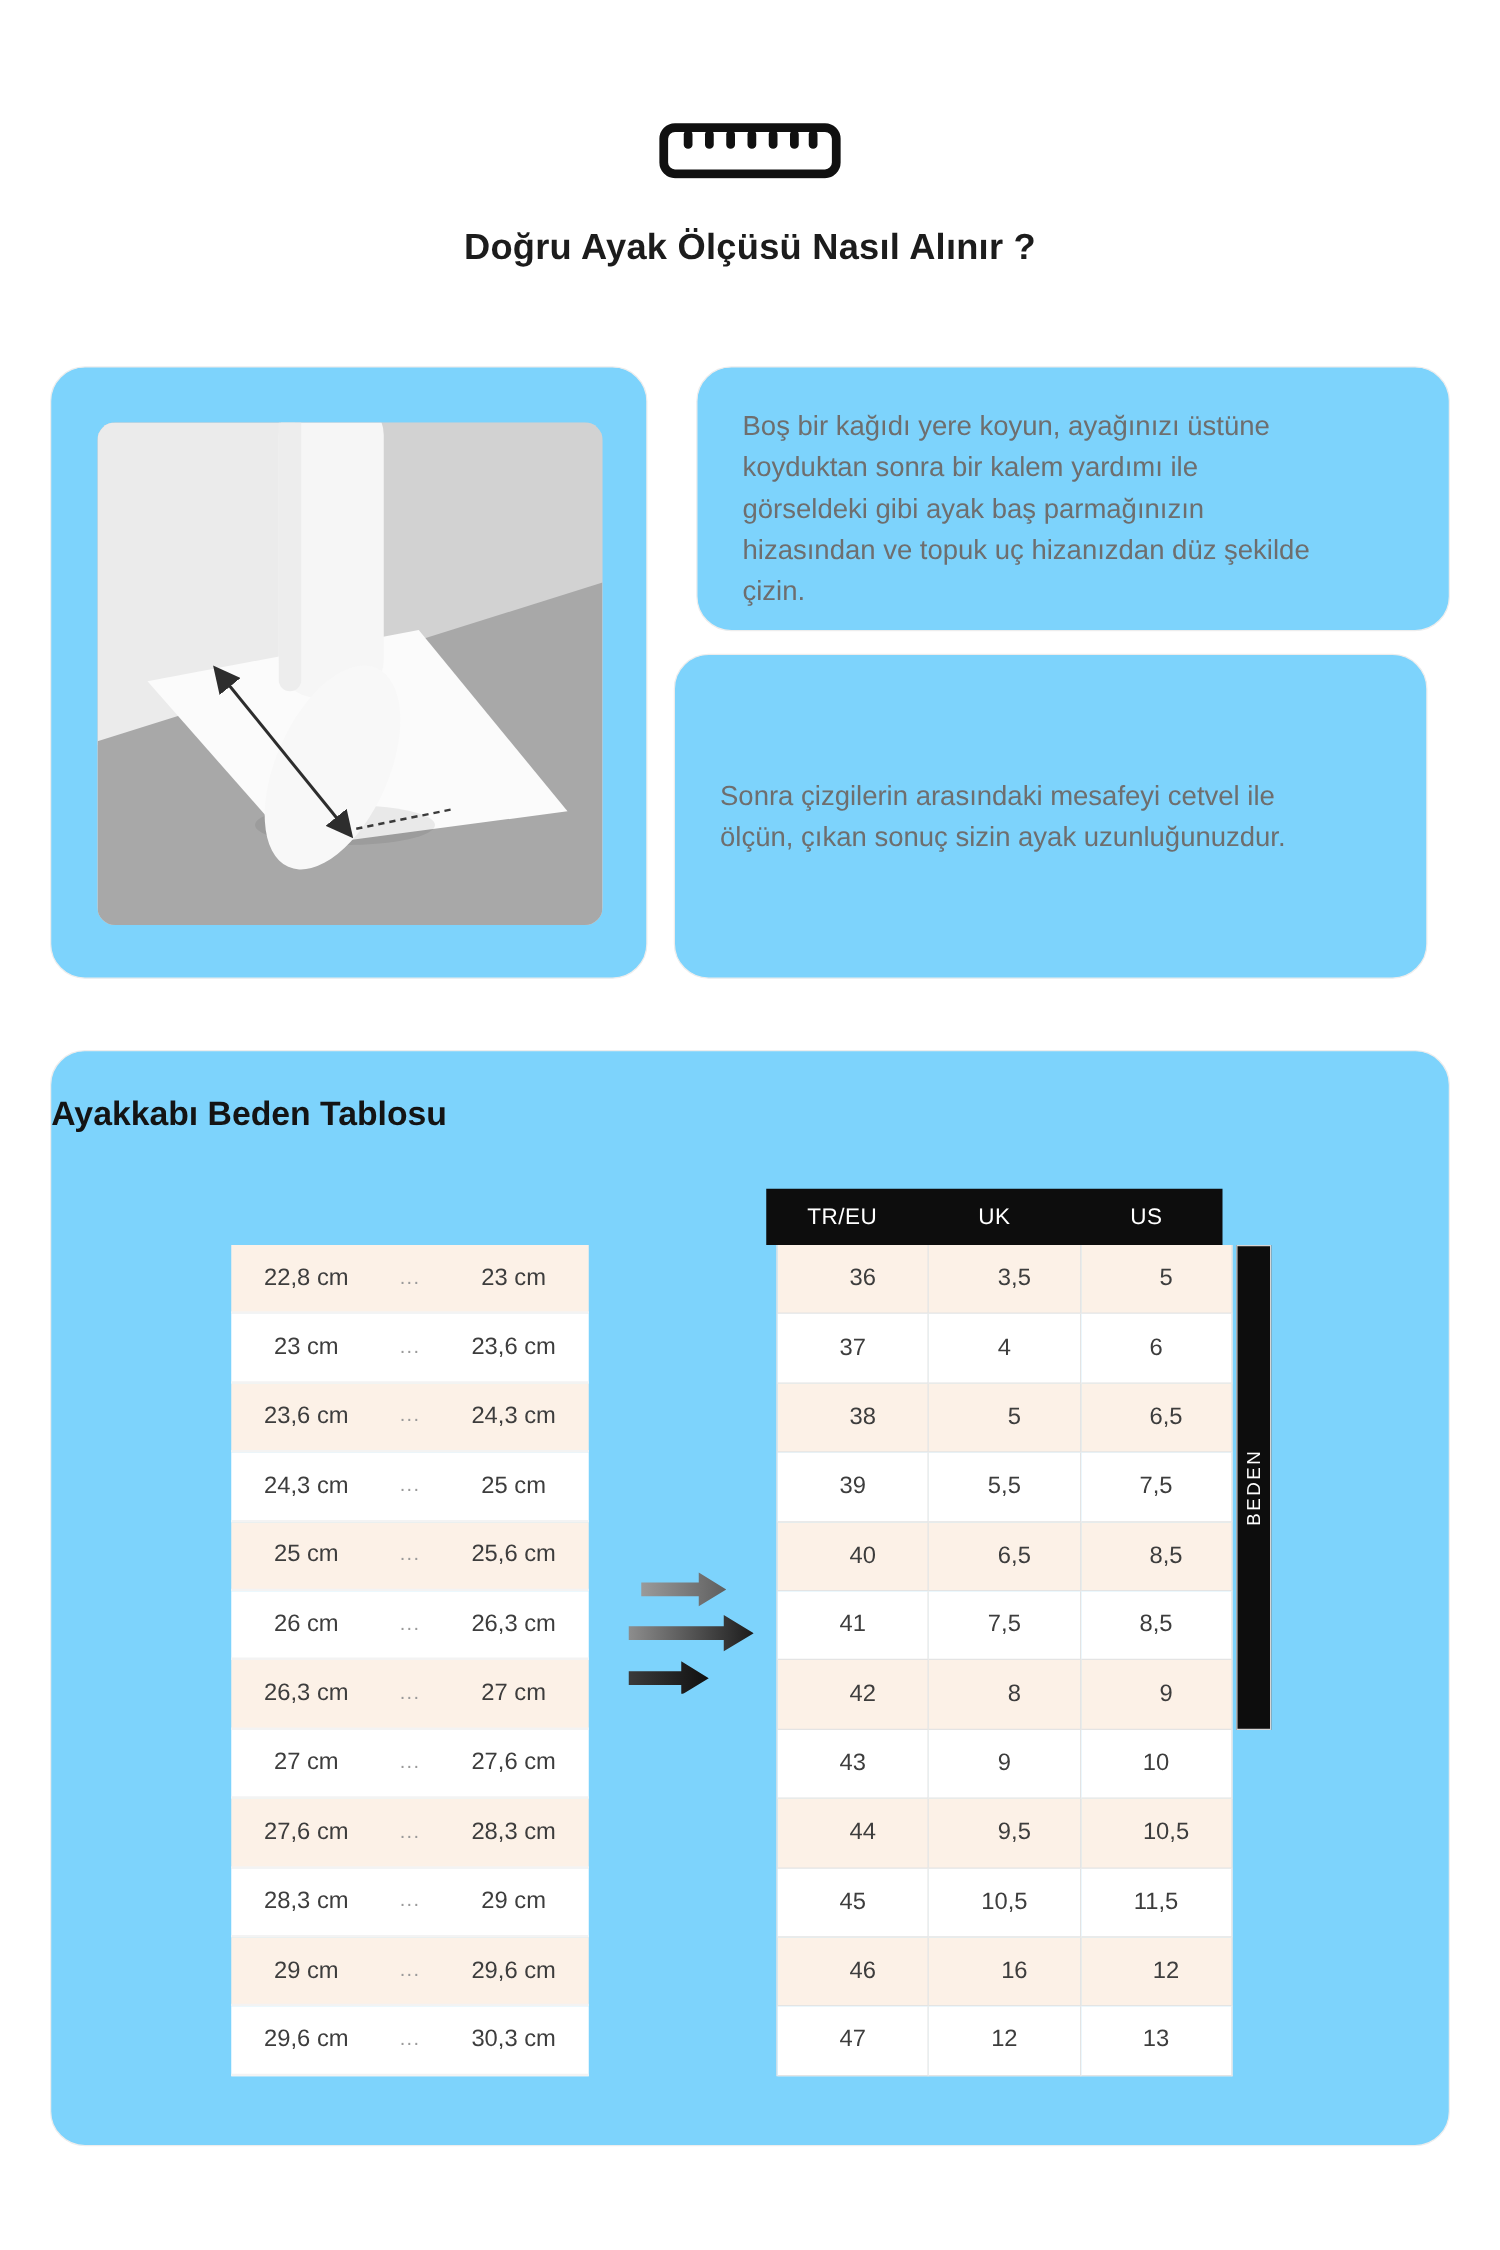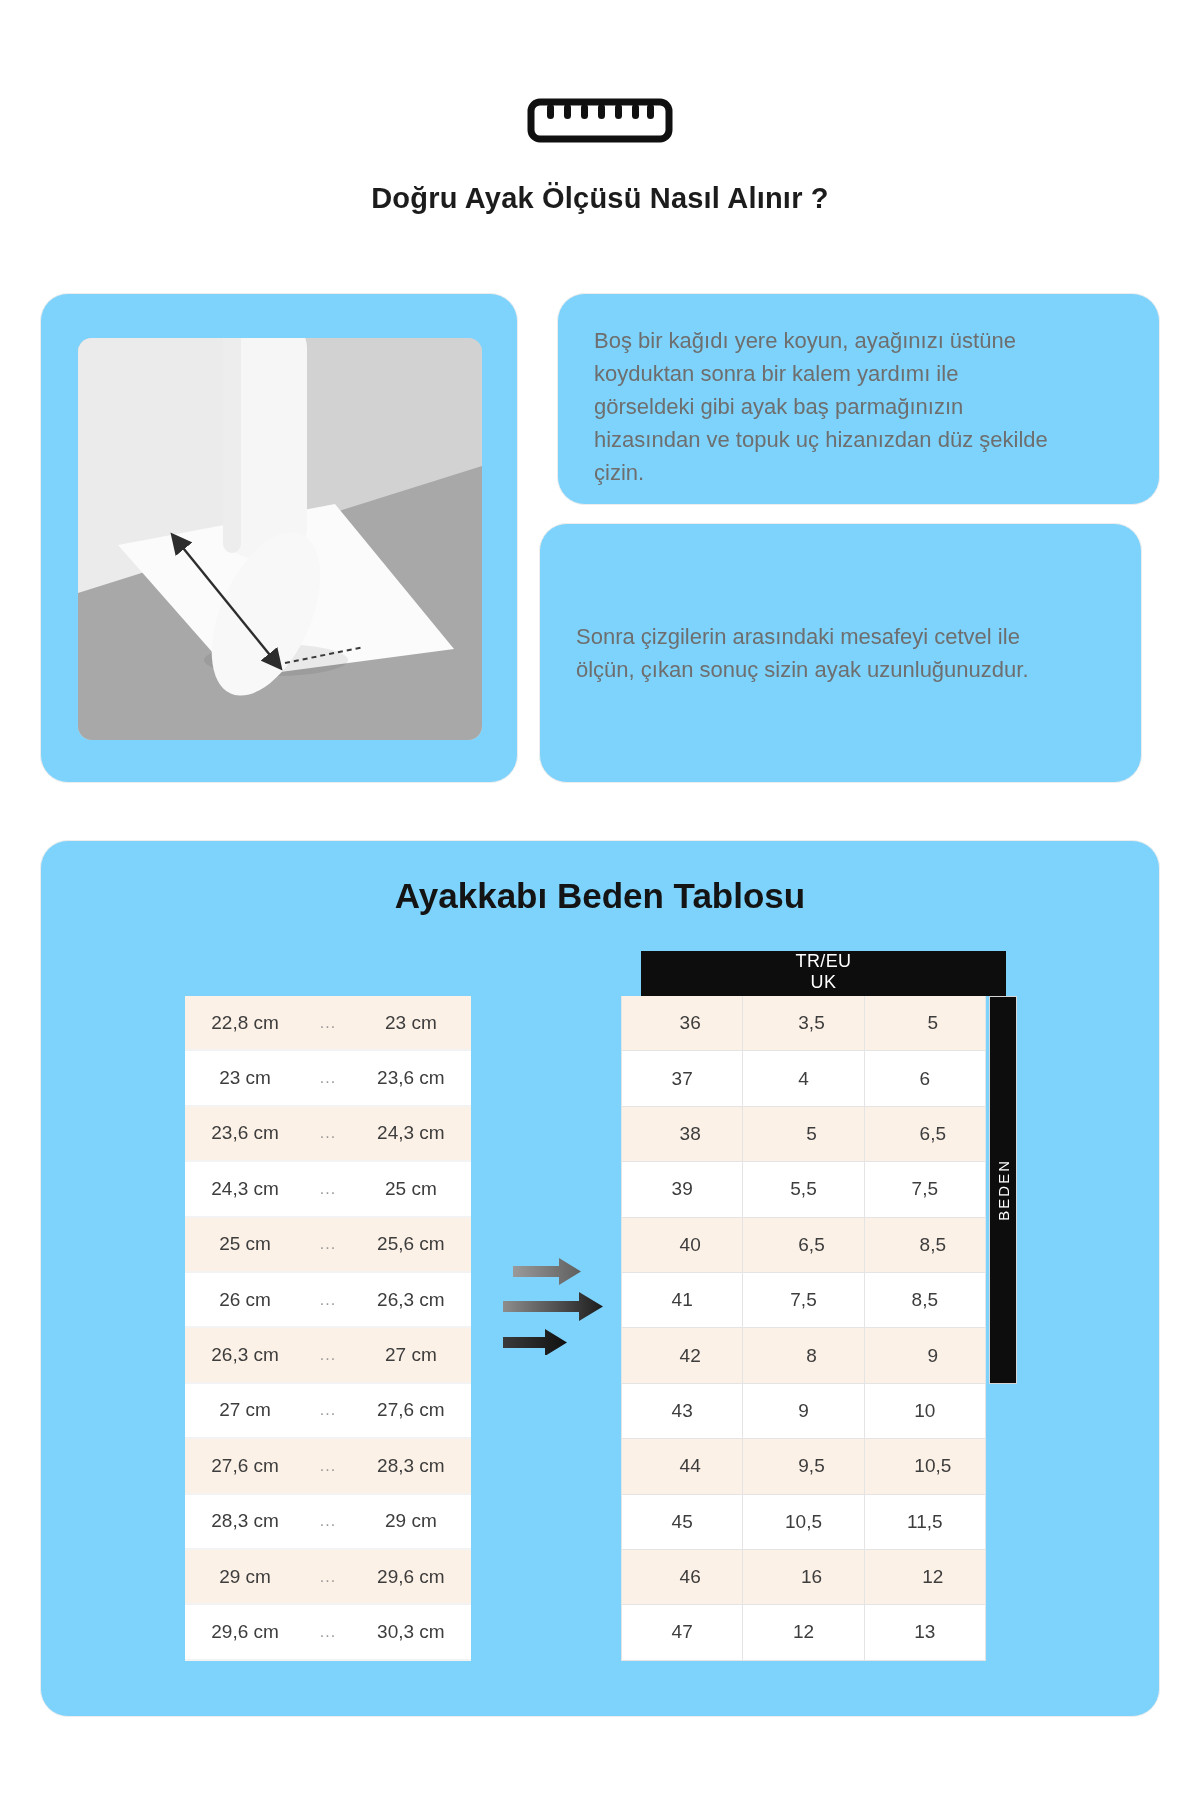--- a/index.html
+++ b/index.html
@@ -25,30 +25,30 @@
   }
   .text-card1{left:557px;top:293px;width:603px;height:212px;}
   .text-card2{left:539px;top:523px;width:603px;height:260px;display:flex;align-items:center;}
   .instr{
     padding:30px 36px;font-size:22px;line-height:33px;color:#6e6e6e;max-width:458px;
   }
   .text-card2 .instr{padding-top:0;padding-bottom:0;}
   
   .table-card{left:40px;top:840px;width:1120px;height:877px;}
   .table-title{
-    position:absolute;left:0;top:35px;width:100%;text-align:center;
-    font-size:35px;font-weight:700;color:#141414;
+    position:absolute;left:0;top:35px;width:100%;text-align:left;
+    font-size:27px;font-weight:700;color:#141414;
   }
   .thead{
     position:absolute;top:110px;height:45px;background:#0d0d0d;color:#fff;
     display:flex;align-items:center;box-sizing:border-box;font-size:18px;font-weight:500;
     letter-spacing:.4px;
   }
   .thead-cm{left:152px;width:286px;justify-content:center;}
-  .thead-size{left:600px;width:365px;flex-direction:column;}
+  .thead-size{left:572px;width:365px;}
   .thead-size span{flex:1;text-align:center;}
   .tbody{position:absolute;top:155px;display:flex;flex-direction:column;}
   .tbody-cm{left:144px;width:286px;}
   .tbody-size{left:580px;width:365px;border-left:1px solid #e4e4e4;box-sizing:border-box;}
   .trow{
     height:55.4px;display:flex;align-items:center;box-sizing:border-box;
     font-size:19px;font-weight:500;color:#3d3d3d;background:#fff;
     border-bottom:2px solid #f3f3f3;
   }
   .trow.odd{background:#fcf1e7;}

